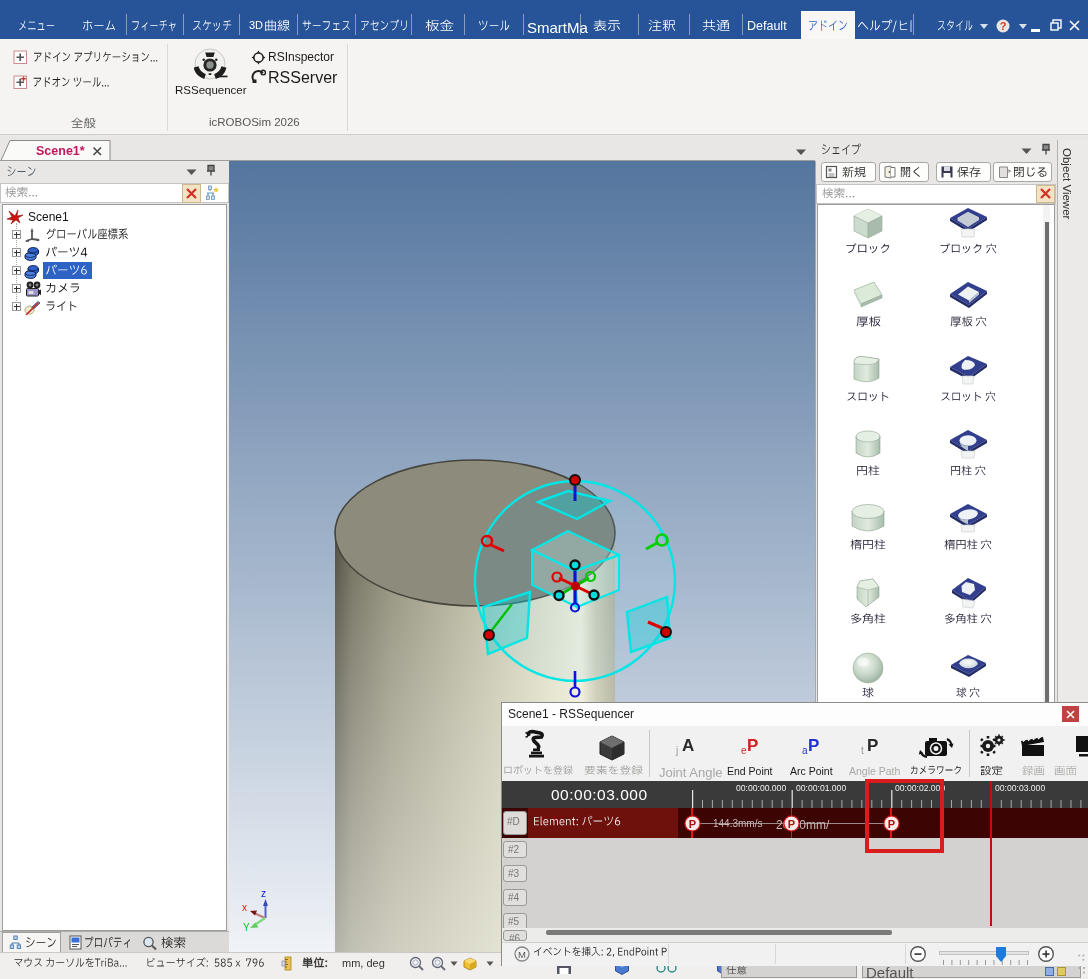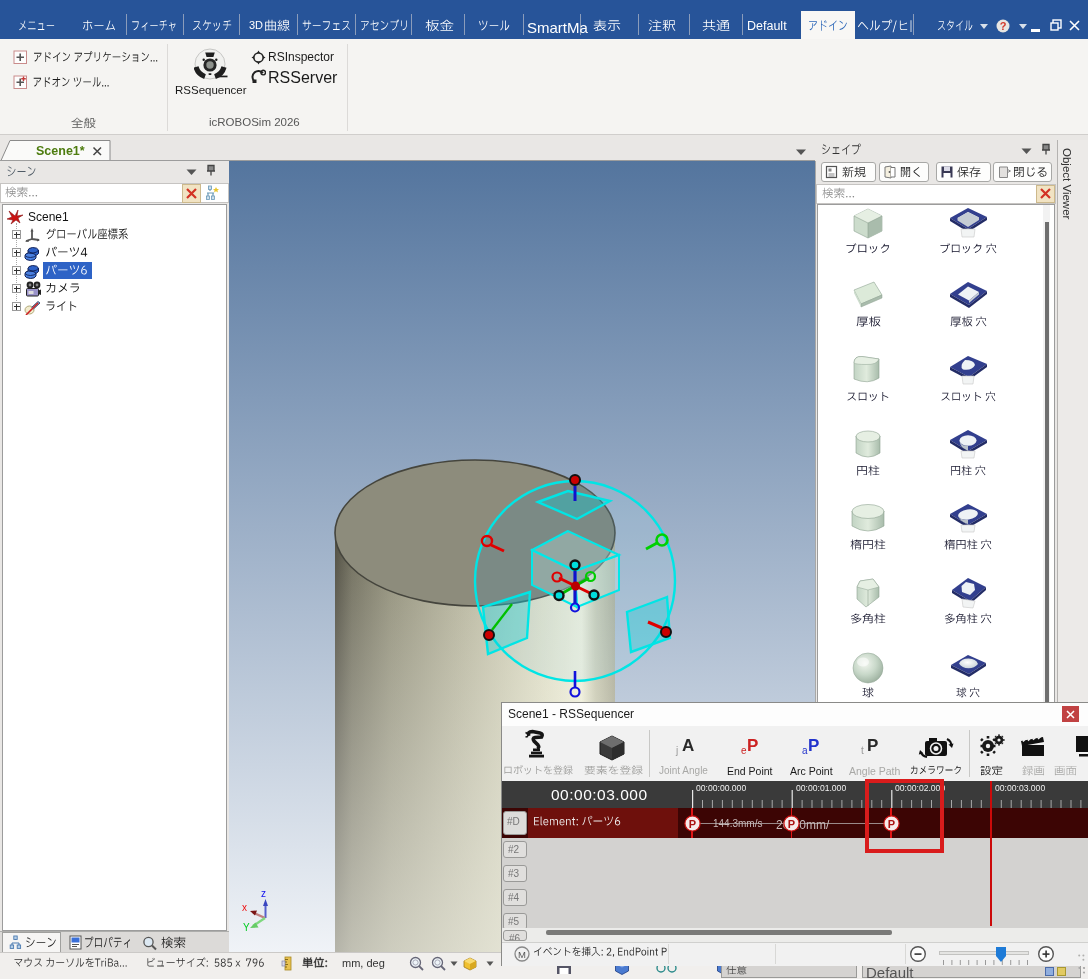--- a/index.html
+++ b/index.html
@@ -131,21 +131,21 @@
 </svg>
 <div class="t" style="left:268px;top:69px;font-size:16px;color:#1a1a1a">RSServer</div>
 <svg class="t" style="left:70.5px;top:117.0px" width="27" height="13" viewBox="0 -10.12 27 12.65">
     <path d="M6.6 -9.6Q7.2 -8.6 8.5 -7.6Q9.8 -6.7 12.1 -5.7L11.7 -5Q9.2 -6.1 7.9 -7.1Q6.5 -8.2 6.2 -9.2H6.1Q5.7 -8.1 4.5 -7.1Q3.2 -6.1 0.8 -5L0.3 -5.7Q2.6 -6.7 3.9 -7.6Q5.1 -8.5 5.7 -9.6ZM10.7 -2.4H6.6V-0.2H11.4V0.5H1.1V-0.2H5.7V-2.4H1.8V-3.1H5.7V-5H2.4V-5.7H10.1V-5H6.6V-3.1H10.7Z M18.5 -4.7Q18.1 -4.7 17.9 -4.6V-0Q17.9 0.4 17.7 0.5Q17.6 0.7 17.1 0.7H15.8L15.7 0H17.2V-4.5Q15.9 -4.3 14.6 -4.2Q14.5 -2.5 14.3 -1.2Q14.1 -0 13.7 0.9L13.1 0.5Q13.4 -0.4 13.6 -1.5Q13.8 -2.6 13.8 -4.1L13 -4.1L12.9 -4.7Q13.5 -4.8 13.8 -4.8Q13.9 -5.2 13.9 -5.9V-8.5H15.3Q15.6 -9.1 15.7 -9.7L16.5 -9.6Q16.3 -9 16 -8.5H17.9V-5.3Q18.1 -5.3 18.4 -5.4ZM20.2 -8Q20.2 -7 19.9 -6.2Q19.6 -5.5 19 -4.9L18.5 -5.5Q19.1 -6 19.3 -6.5Q19.5 -7.1 19.5 -8.1V-9.2H22.8V-6.3Q22.8 -6.1 22.9 -6.1Q23 -6 23.2 -6H23.7V-7.7L24.3 -7.5V-6.1Q24.3 -5.7 24.2 -5.6Q24 -5.4 23.7 -5.4H23.1Q22.5 -5.4 22.3 -5.6Q22.1 -5.8 22.1 -6.3V-8.6H20.2ZM17.2 -5.1V-7.9H14.6V-6Q14.6 -5.2 14.6 -4.9Q15.8 -4.9 17.2 -5.1ZM15.6 -7.5Q15.8 -7.2 16.2 -6.7Q16.5 -6.2 16.7 -5.8L16.1 -5.5Q15.9 -5.9 15.6 -6.4Q15.3 -6.8 15 -7.2ZM24.1 0.9Q22.7 0.2 21.5 -0.7Q20.4 0.3 18.8 0.9L18.4 0.3Q19.9 -0.3 21 -1.2Q20 -2.2 19.3 -3.4L19.9 -3.7Q20.6 -2.6 21.5 -1.7Q22.5 -2.7 22.9 -3.9H18.9V-4.5H23.7V-4Q23.3 -2.5 22.1 -1.2Q23.1 -0.3 24.5 0.3ZM15.5 -3.7H16.2V-1H15.5Z" fill="#575757"></path>
   </svg>
 <div class="t" style="left:209px;top:116px;font-size:11.5px;color:#575757">icROBOSim 2026</div>
 <div class="a" style="left:0;top:136px;width:1088px;height:25px;background:#e9e7e5"></div>
 <svg class="t" style="left:0px;top:140px" width="112" height="21">
 <path d="M10 0.5 L110 0.5 L110 20.5 L1 20.5 Z" fill="#fafaf9" stroke="#8a8a8a" stroke-width="1"></path>
 </svg>
-<div class="t" style="left:36px;top:144px;font-size:12.5px;font-weight:bold;color:#4d7c0f">Scene1*</div>
+<div class="t" style="left:36px;top:144px;font-size:12.5px;font-weight:bold;color:#be185d">Scene1*</div>
 <svg class="t" style="left:92px;top:146px" width="11" height="11">
     <path d="M1.5 1.5 L9 9 M9 1.5 L1.5 9" stroke="#444" stroke-width="1.5"></path>
   </svg>
 <div class="a" style="left:0;top:160px;width:815px;height:1px;background:#9c9c9c"></div>
 <svg class="t" style="left:795px;top:148px" width="12" height="8">
     <path d="M1 1.5 L6 7 L11 1.5 Z" fill="#555"></path>
   </svg>
 <svg class="t" style="left:6.0px;top:165.0px" width="33" height="14" viewBox="0 -11.44 33 14.30">
     <path d="M5.1 -7.7Q4.4 -8.2 3.6 -8.6Q2.8 -9 2.1 -9.3L2.3 -10.2Q3 -9.9 3.8 -9.5Q4.7 -9 5.4 -8.5ZM1.7 -0.9Q3.5 -1.2 4.8 -2Q6.1 -2.8 7.1 -4.2Q8 -5.6 8.8 -7.7L9.4 -7.2Q8.3 -4 6.5 -2.2Q4.7 -0.5 1.9 0ZM4.3 -4.5Q3.5 -4.9 2.7 -5.3Q1.9 -5.8 1.2 -6L1.4 -6.9Q2.2 -6.6 3 -6.2Q3.9 -5.7 4.6 -5.3Z M19.6 -4.4H11.4V-5.4H19.6Z M25.4 -6.6Q23.9 -7.9 22.2 -8.9L22.6 -9.7Q24.3 -8.7 25.8 -7.4ZM22.3 -1.1Q24.1 -1.6 25.4 -2.4Q26.7 -3.2 27.6 -4.6Q28.5 -6 29.2 -8L29.8 -7.5Q28.8 -4.3 27.1 -2.6Q25.3 -0.9 22.5 -0.2Z" fill="#4f5b66"></path>
   </svg>
@@ -743,21 +743,21 @@
 <svg class="t" style="left:598px;top:735px" width="28" height="26" viewBox="0 0 28 26">
 <path d="M14 1 L26 7 L26 19 L14 25 L2 19 L2 7 Z" fill="#3b3b3b" stroke="#1e1e1e" stroke-width="1"></path>
 <path d="M14 1 L26 7 L14 13 L2 7 Z" fill="#6e6e6e"></path>
 <path d="M14 13 L26 7 L26 19 L14 25 Z" fill="#2d2d2d"></path>
 </svg>
 <svg class="t" style="left:584.0px;top:765.0px" width="61" height="11" viewBox="0 -8.80 61 11.00">
     <path d="M11.1 -7.3H7.6V-6.4H10.4V-4H5.8Q5.5 -3.6 5 -3H11.1V-2.5H9.1Q8.4 -1.4 7.2 -0.7Q9.2 -0.2 11 0.3L10.6 0.8Q8.9 0.3 6.4 -0.3Q4.4 0.6 0.8 0.8L0.6 0.2Q2.2 0.1 3.4 -0Q4.5 -0.2 5.4 -0.5Q3.7 -0.9 2.1 -1.2Q2.9 -1.8 3.6 -2.5H0.7V-3H4.1Q4.7 -3.6 5 -4H1.4V-6.4H4.1V-7.3H0.7V-7.9H11.1ZM4.8 -6.4H6.9V-7.3H4.8ZM4.1 -5.8H2.2V-4.6H4.1ZM6.9 -5.8H4.8V-4.6H6.9ZM9.7 -4.6V-5.8H7.6V-4.6ZM4.5 -2.5Q4 -2 3.4 -1.5Q4.5 -1.2 6.3 -0.8Q7.5 -1.4 8.3 -2.5Z M18 -4.9H23.1V-4.4H18.1Q17 -3.6 16.1 -3.1Q16.7 -2.8 17.1 -2.6Q18.5 -3.3 19.9 -4.2L20.4 -3.9Q18.9 -2.8 17.4 -2.1Q19.4 -2.2 21.1 -2.3Q20.8 -2.6 20.2 -3L20.7 -3.3Q21.9 -2.5 22.9 -1.6L22.4 -1.2Q22 -1.6 21.7 -1.8Q19.7 -1.7 18 -1.6V0.7H17.2V-1.6Q14.7 -1.5 12.7 -1.5L12.6 -2Q14.6 -2 16 -2.1Q16.2 -2.1 16.3 -2.2Q16.4 -2.2 16.5 -2.2Q15.3 -2.9 13.8 -3.6L14.3 -4Q15 -3.6 15.4 -3.4Q16.4 -3.9 17.1 -4.4H12.3V-4.9H17.2V-5.8H13.1V-6.3H17.2V-7.1H12.7V-7.6H17.2V-8.3H18V-7.6H22.7V-7.1H18V-6.3H22.1V-5.8H18ZM19.7 -1.2Q21.4 -0.6 22.9 0.1L22.5 0.6Q21.1 -0.1 19.2 -0.8ZM12.6 0Q14.4 -0.5 15.5 -1.2L16 -0.8Q14.9 -0.1 12.9 0.5Z M33.7 -0.5 33.8 0.1Q33 0.2 32.1 0.3Q31.2 0.4 30.5 0.4Q28.8 0.4 28 -0Q27.2 -0.4 27.2 -1.2Q27.2 -2 28 -2.6Q28.8 -3.2 30.5 -3.6Q30.5 -4.1 30.2 -4.3Q29.9 -4.6 29.3 -4.6Q28.2 -4.6 26.6 -3.5Q26.3 -3.3 26.1 -3Q25.9 -2.8 25.3 -2.2L24.7 -2.6Q25.5 -3.5 26.1 -4.4Q26.8 -5.3 27.2 -6.3Q25.9 -6.3 24.8 -6.3L24.8 -7Q26.1 -6.9 27.6 -6.9Q27.9 -7.6 28.1 -8.2L28.9 -8Q28.8 -7.8 28.7 -7.6Q28.6 -7.4 28.5 -7.2Q28.4 -7 28.4 -6.9Q30.9 -6.9 33 -7.1L33.1 -6.5Q30.6 -6.3 28.1 -6.3Q27.4 -4.9 26.8 -4L26.8 -4Q27.4 -4.5 28.1 -4.9Q28.9 -5.2 29.6 -5.2Q30.3 -5.2 30.7 -4.8Q31.2 -4.5 31.3 -3.8Q32.6 -4.1 34.3 -4.4L34.4 -3.8Q32.7 -3.5 31.4 -3.2Q31.4 -2 31.3 -1.2L30.5 -1.2Q30.6 -2.1 30.6 -3Q29.3 -2.6 28.6 -2.2Q28 -1.8 28 -1.3Q28 -0.7 28.6 -0.5Q29.2 -0.3 30.5 -0.3Q32 -0.3 33.7 -0.5Z M35.9 -4.3Q37.4 -4.9 38.3 -5.5Q37.9 -5.8 37.3 -6.1Q36.8 -6.4 36.4 -6.6L36.9 -7Q37.9 -6.5 38.8 -5.9Q39.6 -6.6 40 -7.5H37.6V-8.1H40.8V-7.6Q40.4 -6.5 39.5 -5.7H43.1Q42.5 -6.3 42.1 -6.9Q41.7 -7.5 41.5 -8.2L42.2 -8.3Q42.4 -7.5 43 -6.8Q43.4 -7.1 43.8 -7.4Q44.2 -7.8 44.5 -8.1L45 -7.8Q44.2 -6.9 43.3 -6.4Q43.8 -5.9 44.3 -5.5Q44.8 -5.8 45.2 -6.1Q45.6 -6.5 45.9 -6.9L46.5 -6.5Q45.7 -5.7 44.9 -5.2Q45.7 -4.7 46.7 -4.3L46.3 -3.8Q44.3 -4.7 43.2 -5.7V-5.1H39.4V-5.7Q38.3 -4.6 36.3 -3.8ZM37.7 -4.2H44.9V-1.7H37.7ZM38.4 -2.3H44.2V-3.7H38.4ZM43.9 -1.5Q43.4 -0.7 42.9 -0.1H46.5V0.5H36.1V-0.1H42.1Q42.7 -0.8 43.2 -1.7ZM39.4 -0.2Q39.1 -0.8 38.6 -1.4L39.2 -1.7Q39.7 -1.2 40.1 -0.4Z M49.9 -7.9Q49.8 -7.2 49.3 -6.5Q48.8 -5.9 48 -5.4L47.6 -5.9Q48.4 -6.4 48.9 -7Q49.3 -7.6 49.5 -8.2H50.4Q50.8 -7.1 52.1 -6.1L51.8 -5.5Q50.9 -6.1 50.5 -6.7Q50.1 -7.2 50 -7.9ZM58.6 -0.4 58.2 0.1Q56.8 -0.7 56.2 -1.4Q55.6 -2 55.4 -2.8H55.4V-0Q55.4 0.4 55.2 0.5Q55 0.6 54.6 0.6H53.4L53.2 0.1H54.7V-4.4H51.9V-4.9H56.9V-6H52.5V-6.5H56.9V-7.5H52.3V-8.1H57.6V-4.9H58.5V-4.4H55.4V-4.3Q55.4 -3.3 56 -2.4Q56.5 -2.7 57 -3.1Q57.4 -3.6 57.8 -4L58.3 -3.6Q57.5 -2.7 56.4 -2Q57.2 -1.2 58.6 -0.4ZM50.2 -0.5Q51 -0.7 51.4 -0.8L51.4 -0.2Q50.8 -0 49.8 0.1Q48.8 0.3 47.9 0.5L47.7 -0.1Q48.6 -0.2 49.6 -0.4V-3.5H47.9V-4H49.6V-5.2H48.6V-5.7H51.3V-5.2H50.2V-4H51.7V-3.5H50.2ZM53.5 -2.4Q52.9 -3 52 -3.6L52.4 -4Q52.8 -3.7 53.2 -3.4Q53.6 -3.1 53.9 -2.8ZM50.6 -1.4Q50.8 -2 51 -3L51.5 -2.9Q51.4 -2 51.1 -1.2ZM48.5 -3Q48.7 -2.6 48.9 -2Q49.1 -1.5 49.2 -1L48.6 -0.9Q48.5 -1.3 48.3 -1.9Q48.1 -2.4 47.9 -2.8ZM54.3 -1.8Q53.8 -1.3 53.2 -0.8Q52.6 -0.3 51.9 0.1L51.5 -0.4Q52.2 -0.8 52.8 -1.3Q53.4 -1.8 53.9 -2.3Z" fill="#9a9a98"></path>
   </svg>
 <div class="t" style="left:676px;top:745px;font-size:10px;color:#999;font-family:'Liberation Sans'">j</div>
 <div class="t" style="left:682px;top:736px;font-size:17px;font-weight:bold;color:#2a2a2a;font-family:'Liberation Sans'">A</div>
-<div class="t" style="left:659px;top:765px;font-size:10px;color:#a8a8a6">Joint Angle</div>
+<div class="t" style="left:659px;top:765px;font-size:13px;color:#a8a8a6">Joint Angle</div>
 <div class="t" style="left:741px;top:745px;font-size:10px;color:#cc2222;font-family:'Liberation Sans'">e</div>
 <div class="t" style="left:747px;top:736px;font-size:17px;font-weight:bold;color:#cc2222;font-family:'Liberation Sans'">P</div>
 <div class="t" style="left:727px;top:765px;font-size:10.5px;color:#1a1a1a">End Point</div>
 <div class="t" style="left:802px;top:745px;font-size:10px;color:#2233cc;font-family:'Liberation Sans'">a</div>
 <div class="t" style="left:808px;top:736px;font-size:17px;font-weight:bold;color:#2233cc;font-family:'Liberation Sans'">P</div>
 <div class="t" style="left:790px;top:765px;font-size:10.5px;color:#1a1a1a">Arc Point</div>
 <div class="t" style="left:861px;top:745px;font-size:10px;color:#999;font-family:'Liberation Sans'">t</div>
 <div class="t" style="left:867px;top:736px;font-size:17px;font-weight:bold;color:#2a2a2a;font-family:'Liberation Sans'">P</div>
 <div class="t" style="left:849px;top:765px;font-size:10.5px;color:#a8a8a6">Angle Path</div>
 <svg class="t" style="left:917px;top:733px" width="40" height="28" viewBox="0 0 40 28">
@@ -843,21 +843,21 @@
     <rect x="508.7" y="19" width="1" height="8" fill="#a8a8a8"></rect>
     <rect x="518.7" y="19" width="1" height="8" fill="#a8a8a8"></rect>
     <rect x="528.6" y="19" width="1" height="8" fill="#a8a8a8"></rect>
     <rect x="538.6" y="19" width="1" height="8" fill="#a8a8a8"></rect>
     <rect x="548.6" y="19" width="1" height="8" fill="#a8a8a8"></rect>
     <rect x="558.5" y="19" width="1" height="8" fill="#a8a8a8"></rect>
     <rect x="568.5" y="19" width="1" height="8" fill="#a8a8a8"></rect>
     <rect x="578.4" y="19" width="1" height="8" fill="#a8a8a8"></rect>
     <rect x="588.4" y="9" width="1.2" height="18" fill="#e8e8e8"></rect>
   </svg>
-<div class="t" style="left:696px;top:783px;font-size:8.6px;color:#f0f0f0">00:00:00.000</div>
+<div class="t" style="left:736px;top:783px;font-size:8.6px;color:#f0f0f0">00:00:00.000</div>
 <div class="t" style="left:796px;top:783px;font-size:8.6px;color:#f0f0f0">00:00:01.000</div>
 <div class="t" style="left:895px;top:783px;font-size:8.6px;color:#f0f0f0">00:00:02.000</div>
 <div class="t" style="left:995px;top:783px;font-size:8.6px;color:#f0f0f0">00:00:03.000</div>
 <div class="a" style="left:502px;top:808px;width:586px;height:30px;background:#3c0504"></div>
 <div class="a" style="left:528px;top:808px;width:150px;height:30px;background:#6e100c"></div>
 <div class="a" style="left:503px;top:811px;width:24px;height:24px;background:#dddcda;border:1px solid #9a9a98;border-radius:3px"></div>
 <div class="t" style="left:507px;top:816px;font-size:10px;color:#777">#D</div>
 <svg class="t" style="left:533.0px;top:815.0px" width="90" height="13" viewBox="0 -10.12 90 12.65">
     <path d="M5.9 -0.9V0H1.1V-8.4H5.9V-7.6H2V-4.7H5.7V-3.9H2V-0.9Z M8.6 0Q8.1 0 7.9 -0.3Q7.6 -0.5 7.6 -1V-8.9H8.5V-0.8H9.4V0Z M10.3 -3.1Q10.3 -4.1 10.6 -4.8Q10.9 -5.6 11.5 -6Q12.1 -6.4 12.9 -6.4Q13.7 -6.4 14.2 -6Q14.8 -5.6 15.1 -4.9Q15.4 -4.2 15.4 -3.3V-2.9H11.2V-2.6Q11.2 -1.7 11.7 -1.2Q12.1 -0.7 12.9 -0.7Q13.5 -0.7 13.9 -0.9Q14.4 -1.2 14.6 -1.8L15.2 -1.3Q14.9 -0.6 14.3 -0.2Q13.7 0.1 12.9 0.1Q12.1 0.1 11.5 -0.3Q10.9 -0.7 10.6 -1.4Q10.3 -2.1 10.3 -3.1ZM11.2 -3.6H14.5V-3.7Q14.5 -4.6 14 -5.1Q13.6 -5.6 12.9 -5.6Q12.1 -5.6 11.7 -5Q11.2 -4.5 11.2 -3.7Z M17 0V-6.2H17.8V-5.2H17.9Q18.1 -5.8 18.5 -6.1Q18.8 -6.4 19.5 -6.4Q20.1 -6.4 20.6 -6Q21 -5.7 21.3 -5.1H21.3Q21.5 -5.7 21.9 -6Q22.4 -6.4 23.1 -6.4Q24 -6.4 24.5 -5.7Q25 -5.1 25 -4V0H24.1V-3.8Q24.1 -4.7 23.8 -5.1Q23.5 -5.5 22.8 -5.5Q22.2 -5.5 21.8 -5.2Q21.4 -4.9 21.4 -4.3V0H20.5V-3.8Q20.5 -4.7 20.2 -5.1Q19.9 -5.5 19.2 -5.5Q18.7 -5.5 18.2 -5.2Q17.8 -4.9 17.8 -4.3V0Z M26.5 -3.1Q26.5 -4.1 26.8 -4.8Q27.1 -5.6 27.7 -6Q28.3 -6.4 29.1 -6.4Q29.8 -6.4 30.4 -6Q31 -5.6 31.3 -4.9Q31.6 -4.2 31.6 -3.3V-2.9H27.4V-2.6Q27.4 -1.7 27.8 -1.2Q28.3 -0.7 29.1 -0.7Q29.7 -0.7 30.1 -0.9Q30.6 -1.2 30.8 -1.8L31.4 -1.3Q31.1 -0.6 30.5 -0.2Q29.9 0.1 29.1 0.1Q28.3 0.1 27.7 -0.3Q27.1 -0.7 26.8 -1.4Q26.5 -2.1 26.5 -3.1ZM27.4 -3.6H30.7V-3.7Q30.7 -4.6 30.2 -5.1Q29.8 -5.6 29.1 -5.6Q28.3 -5.6 27.9 -5Q27.4 -4.5 27.4 -3.7Z M33.1 0V-6.2H34V-5.2H34Q34.5 -6.4 35.7 -6.4Q36.6 -6.4 37.2 -5.7Q37.7 -5.1 37.7 -4V0H36.8V-3.8Q36.8 -4.7 36.5 -5.1Q36.1 -5.5 35.5 -5.5Q34.9 -5.5 34.4 -5.2Q34 -4.9 34 -4.3V0Z M40.8 0Q40.4 0 40.2 -0.3Q39.9 -0.5 39.9 -1V-5.4H38.9V-6.2H39.5Q39.8 -6.2 39.9 -6.3Q40 -6.5 40 -6.8V-8H40.8V-6.2H42.1V-5.4H40.8V-0.8H42V0Z M43.6 -5.6V-5.7Q43.6 -6 43.8 -6.2Q43.9 -6.4 44.2 -6.4Q44.6 -6.4 44.7 -6.2Q44.9 -6 44.9 -5.7V-5.6Q44.9 -5.2 44.7 -5.1Q44.6 -4.9 44.2 -4.9Q43.9 -4.9 43.8 -5.1Q43.6 -5.2 43.6 -5.6ZM43.6 -0.5V-0.7Q43.6 -1 43.8 -1.2Q43.9 -1.3 44.2 -1.3Q44.6 -1.3 44.7 -1.2Q44.9 -1 44.9 -0.7V-0.5Q44.9 -0.2 44.7 -0Q44.6 0.1 44.2 0.1Q43.9 0.1 43.8 -0Q43.6 -0.2 43.6 -0.5Z M56.6 -8.1Q56.6 -8.8 56.9 -9.1Q57.3 -9.5 57.9 -9.5Q58.5 -9.5 58.9 -9.1Q59.3 -8.8 59.3 -8.1Q59.3 -7.5 58.9 -7.1Q58.5 -6.8 57.9 -6.8Q57.3 -6.8 56.9 -7.1Q56.6 -7.5 56.6 -8.1ZM58.7 -8.1V-8.2Q58.7 -8.6 58.5 -8.8Q58.3 -9 57.9 -9Q57.5 -9 57.3 -8.8Q57.1 -8.6 57.1 -8.2V-8.1Q57.1 -7.7 57.3 -7.5Q57.5 -7.3 57.9 -7.3Q58.3 -7.3 58.5 -7.5Q58.7 -7.7 58.7 -8.1ZM49.3 -0.5Q50.5 -2.1 51 -4Q51.6 -5.8 51.8 -8.3L52.6 -8.3Q52.4 -5.6 51.8 -3.7Q51.2 -1.7 50 0ZM55.9 -8.3Q56 -5.8 56.6 -4Q57.2 -2.2 58.3 -0.5L57.6 0Q56.4 -1.8 55.8 -3.7Q55.2 -5.7 55.1 -8.3Z M69.2 -3.9H60.5V-4.8H69.2Z M75.4 -5.2Q75.1 -6.9 74.4 -8.7L75.2 -8.9Q75.8 -7.4 76.2 -5.4ZM73.6 -0.5Q75.4 -1.3 76.5 -2.4Q77.6 -3.5 78.3 -5Q78.9 -6.5 79.1 -8.6L79.9 -8.5Q79.6 -6.3 79 -4.7Q78.3 -3 77.1 -1.8Q75.9 -0.6 74 0.3ZM72.5 -4.5Q72.1 -6.3 71.3 -8.1L72.1 -8.3Q72.8 -6.5 73.2 -4.8Z M81.9 -3.1Q81.9 -4.3 82.4 -5.3Q82.8 -6.4 83.4 -7.2Q84.1 -7.9 84.8 -8.4H86Q85.1 -7.7 84.5 -7.1Q83.9 -6.5 83.5 -5.7Q83.1 -5 82.9 -4L82.9 -4Q83.6 -5.2 84.9 -5.2Q85.5 -5.2 86.1 -4.9Q86.6 -4.6 86.9 -4Q87.2 -3.4 87.2 -2.6Q87.2 -1.8 86.9 -1.2Q86.6 -0.6 86 -0.2Q85.4 0.1 84.6 0.1Q83.8 0.1 83.2 -0.2Q82.6 -0.6 82.3 -1.4Q81.9 -2.1 81.9 -3.1ZM86.3 -2.5V-2.6Q86.3 -3.5 85.8 -3.9Q85.4 -4.4 84.6 -4.4Q83.8 -4.4 83.3 -3.9Q82.9 -3.5 82.9 -2.6V-2.5Q82.9 -1.6 83.3 -1.2Q83.8 -0.7 84.6 -0.7Q85.4 -0.7 85.8 -1.2Q86.3 -1.6 86.3 -2.5Z" fill="#f0f0f0"></path>
   </svg>

